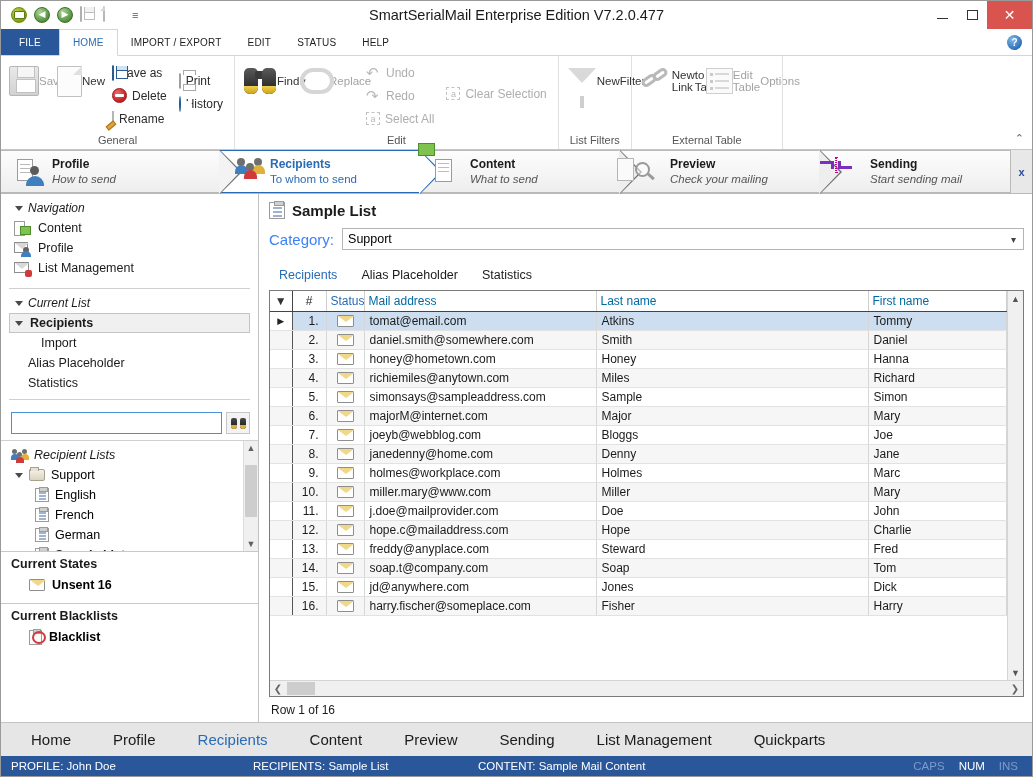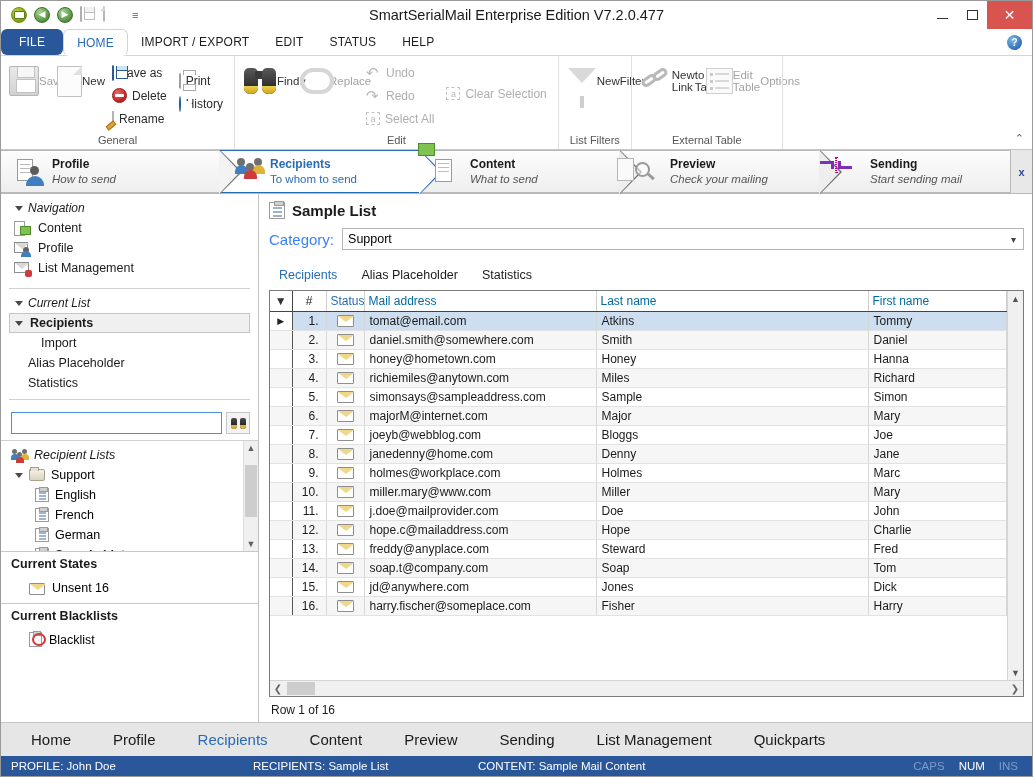--- a/index.html
+++ b/index.html
@@ -89,21 +89,21 @@
   .wbtn .min { display:block; width: 11px; height: 1px; background: #333; margin-top: 6px;}
   .wbtn .max { display:block; width: 11px; height: 10px; border: 1px solid #333; }
 
   
   .ribbon-tabs {
     height: 26px; background: #fff; display: flex; align-items: stretch;
     flex: 0 0 26px; position: relative;
   }
   .rtab {
     padding: 0 13px; display: flex; align-items: center;
-    font-size: 12px; color: #1d1d1d; letter-spacing: .2px; border-radius: 6px;
+    font-size: 10px; color: #1d1d1d; letter-spacing: .2px;
   }
   .rtab.file { background: #2a579a; color: #fff; font-weight: normal; padding: 0 18px; }
   .rtab.active {
     color: #2a6bb5; border: 1px solid #d4d4d4; border-bottom: 1px solid #fff;
     background: #fff; margin-bottom: -1px; position: relative; z-index: 3;
   }
   .help-q {
     margin-left: auto; margin-right: 10px; align-self: center;
     width: 15px; height: 15px; border-radius: 50%;
     background: radial-gradient(circle at 35% 30%, #7bb7e8, #2a6bb5 75%);
@@ -358,21 +358,21 @@
   .vscroll {
     flex:0 0 15px; background:#f0f0f0; border-left:1px solid #dcdcdc;
     display:flex; flex-direction:column; align-items:center;
   }
   .vscroll .ar{height:14px;font-size:9px;color:#606060;display:flex;align-items:center;}
   .vscroll .track{flex:1; width:100%; position:relative;}
   .vscroll .thumb{position:absolute; left:1px; right:1px; top:10px; height:52px; background:#cdcdcd;}
 
   .panel-sec { border-bottom:1px solid #c8c8c8; padding: 5px 0 8px 0;}
   .panel-title{font-size:12.5px;font-weight:bold;color:#1b1b1b;padding:0 0 4px 10px;}
-  .panel-item{display:flex;align-items:flex-end;gap:7px;padding-left:28px;height:20px;font-size:12.5px;}
+  .panel-item{display:flex;align-items:center;gap:7px;padding-left:28px;height:20px;font-size:12.5px;font-weight:bold;}
   .ico-envo{width:16px;height:12px;background:#fff;border:1px solid #8e8e8e;position:relative;border-radius:1px;}
   .ico-envo::after{content:"";position:absolute;left:0;top:0;width:0;height:0;border-left:8px solid transparent;border-right:8px solid transparent;border-top:6px solid #f0d78a;}
   .ico-blk{width:13px;height:15px;background:#fafafa;border:1px solid #9b9b9b;position:relative;}
   .ico-blk::before{content:"";position:absolute;left:3px;top:-2px;width:6px;height:3px;background:#cfcfcf;border:1px solid #9b9b9b;}
   .ico-blk::after{content:"";position:absolute;left:2px;bottom:0px;width:10px;height:9px;border:2px solid #d03a3a;border-radius:50%;}
 
   
   .main { flex:1 1 auto; display:flex; flex-direction:column; min-width:0; background:#fff; padding: 8px 8px 0 10px;}
   .main-title{display:flex;align-items:center;gap:7px;font-size:15px;font-weight:bold;color:#1b1b1b;padding-bottom:9px;}
   .ico-clip-lg{width:16px;height:17px;background:#fff;border:1px solid #9b9b9b;position:relative;flex:0 0 16px;}

